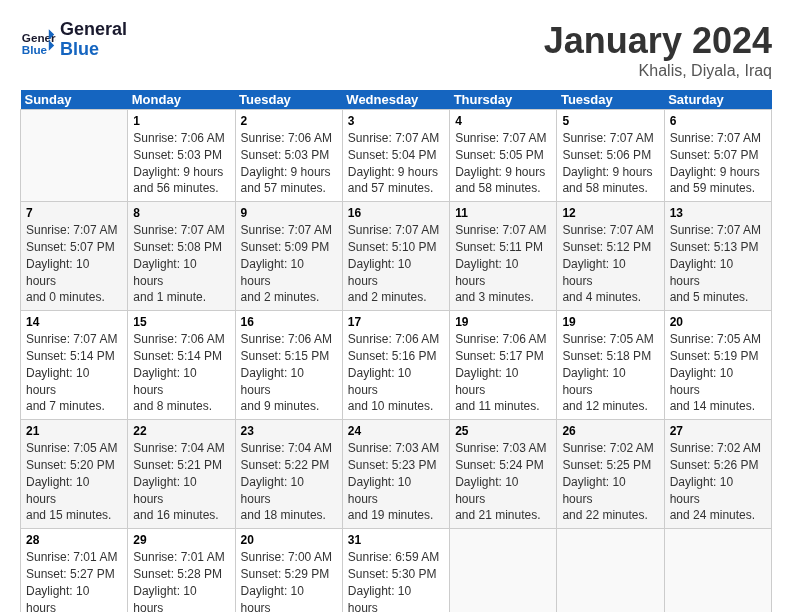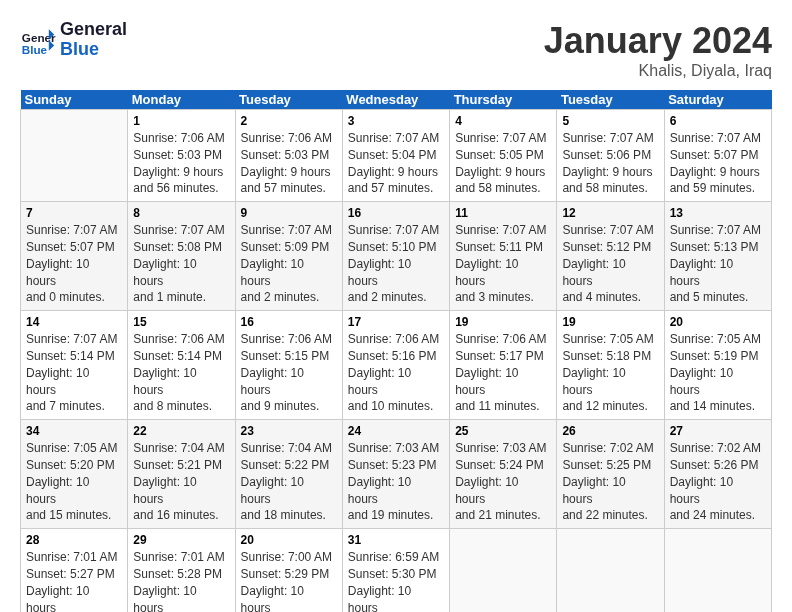--- a/index.html
+++ b/index.html
@@ -256,21 +256,21 @@
         <td>
           <span class="day-number">20</span>
           <div class="day-info" style="white-space: pre-line;">Sunrise: 7:05 AM
 Sunset: 5:19 PM
 Daylight: 10 hours
 and 14 minutes.</div>
         </td>
       </tr>
       <tr>
         <td>
-          <span class="day-number">34</span>
+          <span class="day-number">21</span>
           <div class="day-info" style="white-space: pre-line;">Sunrise: 7:05 AM
 Sunset: 5:20 PM
 Daylight: 10 hours
 and 15 minutes.</div>
         </td>
         <td>
           <span class="day-number">22</span>
           <div class="day-info" style="white-space: pre-line;">Sunrise: 7:04 AM
 Sunset: 5:21 PM
 Daylight: 10 hours

